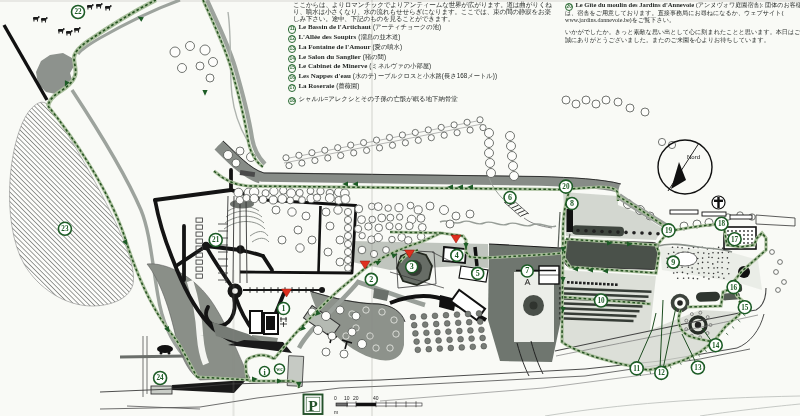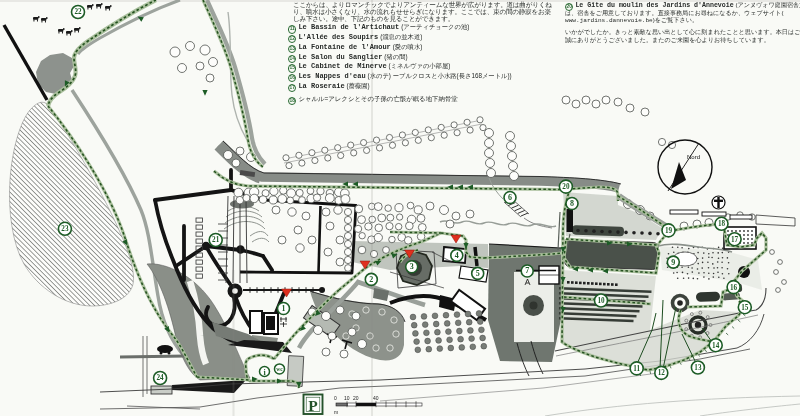--- a/index.html
+++ b/index.html
@@ -1,19 +1,19 @@
 <!DOCTYPE html>
 <html><head>
 <meta charset="utf-8">
 <style>
 html,body{margin:0;padding:0;width:800px;height:416px;overflow:hidden;background:#fcfcfa;}
 #wrap{position:relative;width:800px;height:416px;font-family:"Liberation Sans",sans-serif;filter:blur(0.3px);}
 svg{position:absolute;left:0;top:0;}
 .txt{position:absolute;color:#262a28;}
-.fr{font-family:Liberation Mono, monospace;font-weight:bold;margin-top:15px;}
+.fr{font-family:Liberation Serif, serif;font-weight:bold;margin-top:15px;}
 .jp{font-family:"Liberation Sans",sans-serif;}
 </style>
 </head>
 <body>
 <div id="wrap">
 <svg width="800" height="416" viewBox="0 0 800 416">
 
 <rect x="0" y="0" width="800" height="416" fill="#f9faf6"></rect>
 
 <rect x="0" y="0" width="800" height="2" fill="#e8e8e4"></rect>

